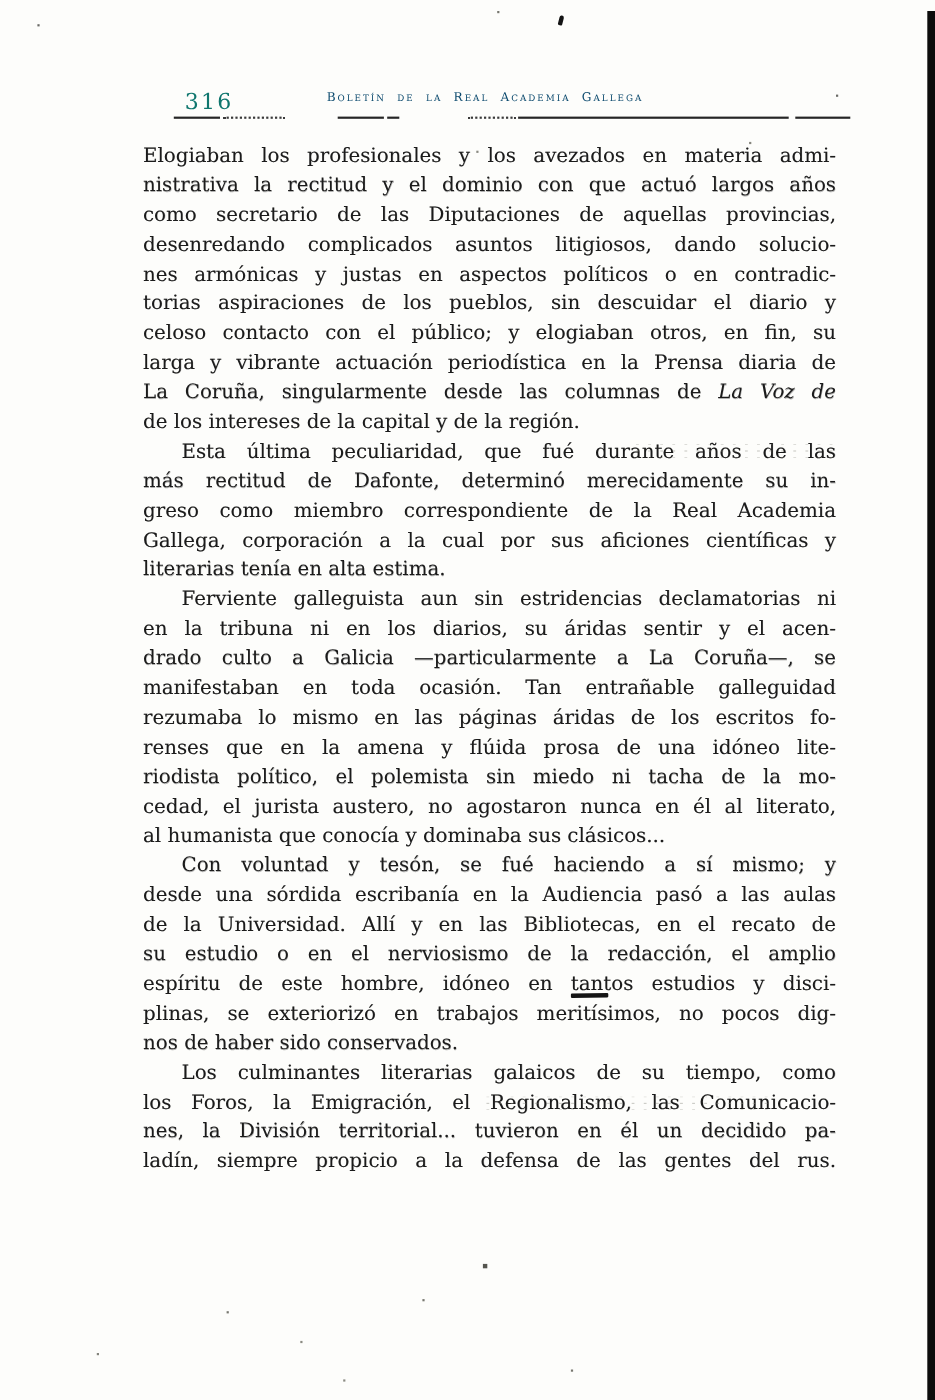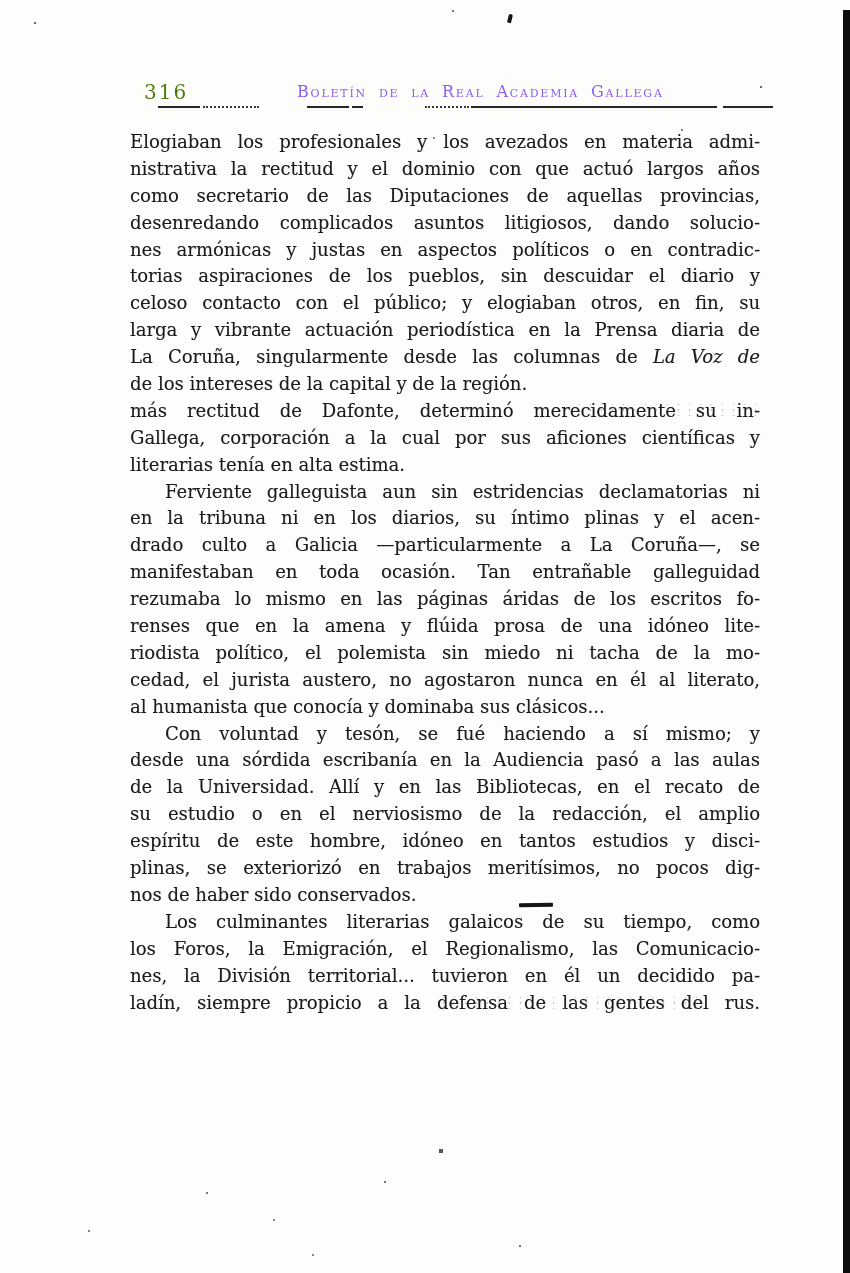--- a/index.html
+++ b/index.html
@@ -8,27 +8,27 @@
     position:relative;
     width:850px;height:1273px;
     margin:0 auto;
     background:#fdfdfb;
     overflow:hidden;
     font-family:"DejaVu Serif","Liberation Serif",serif;
     color:#1b1b1b;
   }
   
   .page-number{
-    position:absolute;left:144px;top:80px;
-    font-size:20px;letter-spacing:2px;color:#4d7c0f;
+    position:absolute;left:168px;top:80px;
+    font-size:20px;letter-spacing:2px;color:#0f766e;
   }
   .header-title{
     position:absolute;left:297px;top:82px;
-    font-size:16px;font-variant:small-caps;
-    letter-spacing:1.8px;word-spacing:5px;color:#8b5cf6;
+    font-size:11px;font-variant:small-caps;
+    letter-spacing:1.8px;word-spacing:5px;color:#0c4a6e;
     white-space:nowrap;
   }
   
   .rule-seg{position:absolute;top:106px;height:0;border-top:2px solid #262626;}
   .rs1{left:158px;width:42px;}
   .rs2{left:203px;width:56px;border-top:2px dotted #3a3a3a;}
   .rs3{left:307px;width:42px;}
   .rs4{left:352px;width:11px;}
   .rs5{left:425px;width:44px;border-top:2px dotted #3a3a3a;}
   .rs6{left:471px;width:246px;}
@@ -106,27 +106,29 @@
         <div class="line">como secretario de las Diputaciones de aquellas provincias,</div>
         <div class="line">desenredando complicados asuntos litigiosos, dando solucio-</div>
         <div class="line">nes armónicas y justas en aspectos políticos o en contradic-</div>
         <div class="line">torias aspiraciones de los pueblos, sin descuidar el diario y</div>
         <div class="line">celoso contacto con el público; y elogiaban otros, en fin, su</div>
         <div class="line">larga y vibrante actuación periodística en la Prensa diaria de</div>
         <div class="line"><span>La Coruña, singularmente desde las columnas de </span><span class="em">La Voz de</span></div>
         <div class="line para-end">de los intereses de la capital y de la región.</div>
       </div>
       <div>
+        <div class="line indent">Esta última peculiaridad, que fué durante años de las</div>
         <div class="line">más rectitud de Dafonte, determinó merecidamente su in-</div>
+        <div class="line">greso como miembro correspondiente de la Real Academia</div>
         <div class="line">Gallega, corporación a la cual por sus aficiones científicas y</div>
         <div class="line para-end">literarias tenía en alta estima.</div>
       </div>
       <div>
         <div class="line indent">Ferviente galleguista aun sin estridencias declamatorias ni</div>
-        <div class="line">en la tribuna ni en los diarios, su íntimo plinas y el acen-</div>
+        <div class="line">en la tribuna ni en los diarios, su áridas sentir y el acen-</div>
         <div class="line">drado culto a Galicia —particularmente a La Coruña—, se</div>
         <div class="line">manifestaban en toda ocasión. Tan entrañable galleguidad</div>
         <div class="line">rezumaba lo mismo en las páginas áridas de los escritos fo-</div>
         <div class="line">renses que en la amena y flúida prosa de una idóneo lite-</div>
         <div class="line">riodista político, el polemista sin miedo ni tacha de la mo-</div>
         <div class="line">cedad, el jurista austero, no agostaron nunca en él al literato,</div>
         <div class="line para-end">al humanista que conocía y dominaba sus clásicos...</div>
       </div>
       <div>
         <div class="line indent">Con voluntad y tesón, se fué haciendo a sí mismo; y</div>

